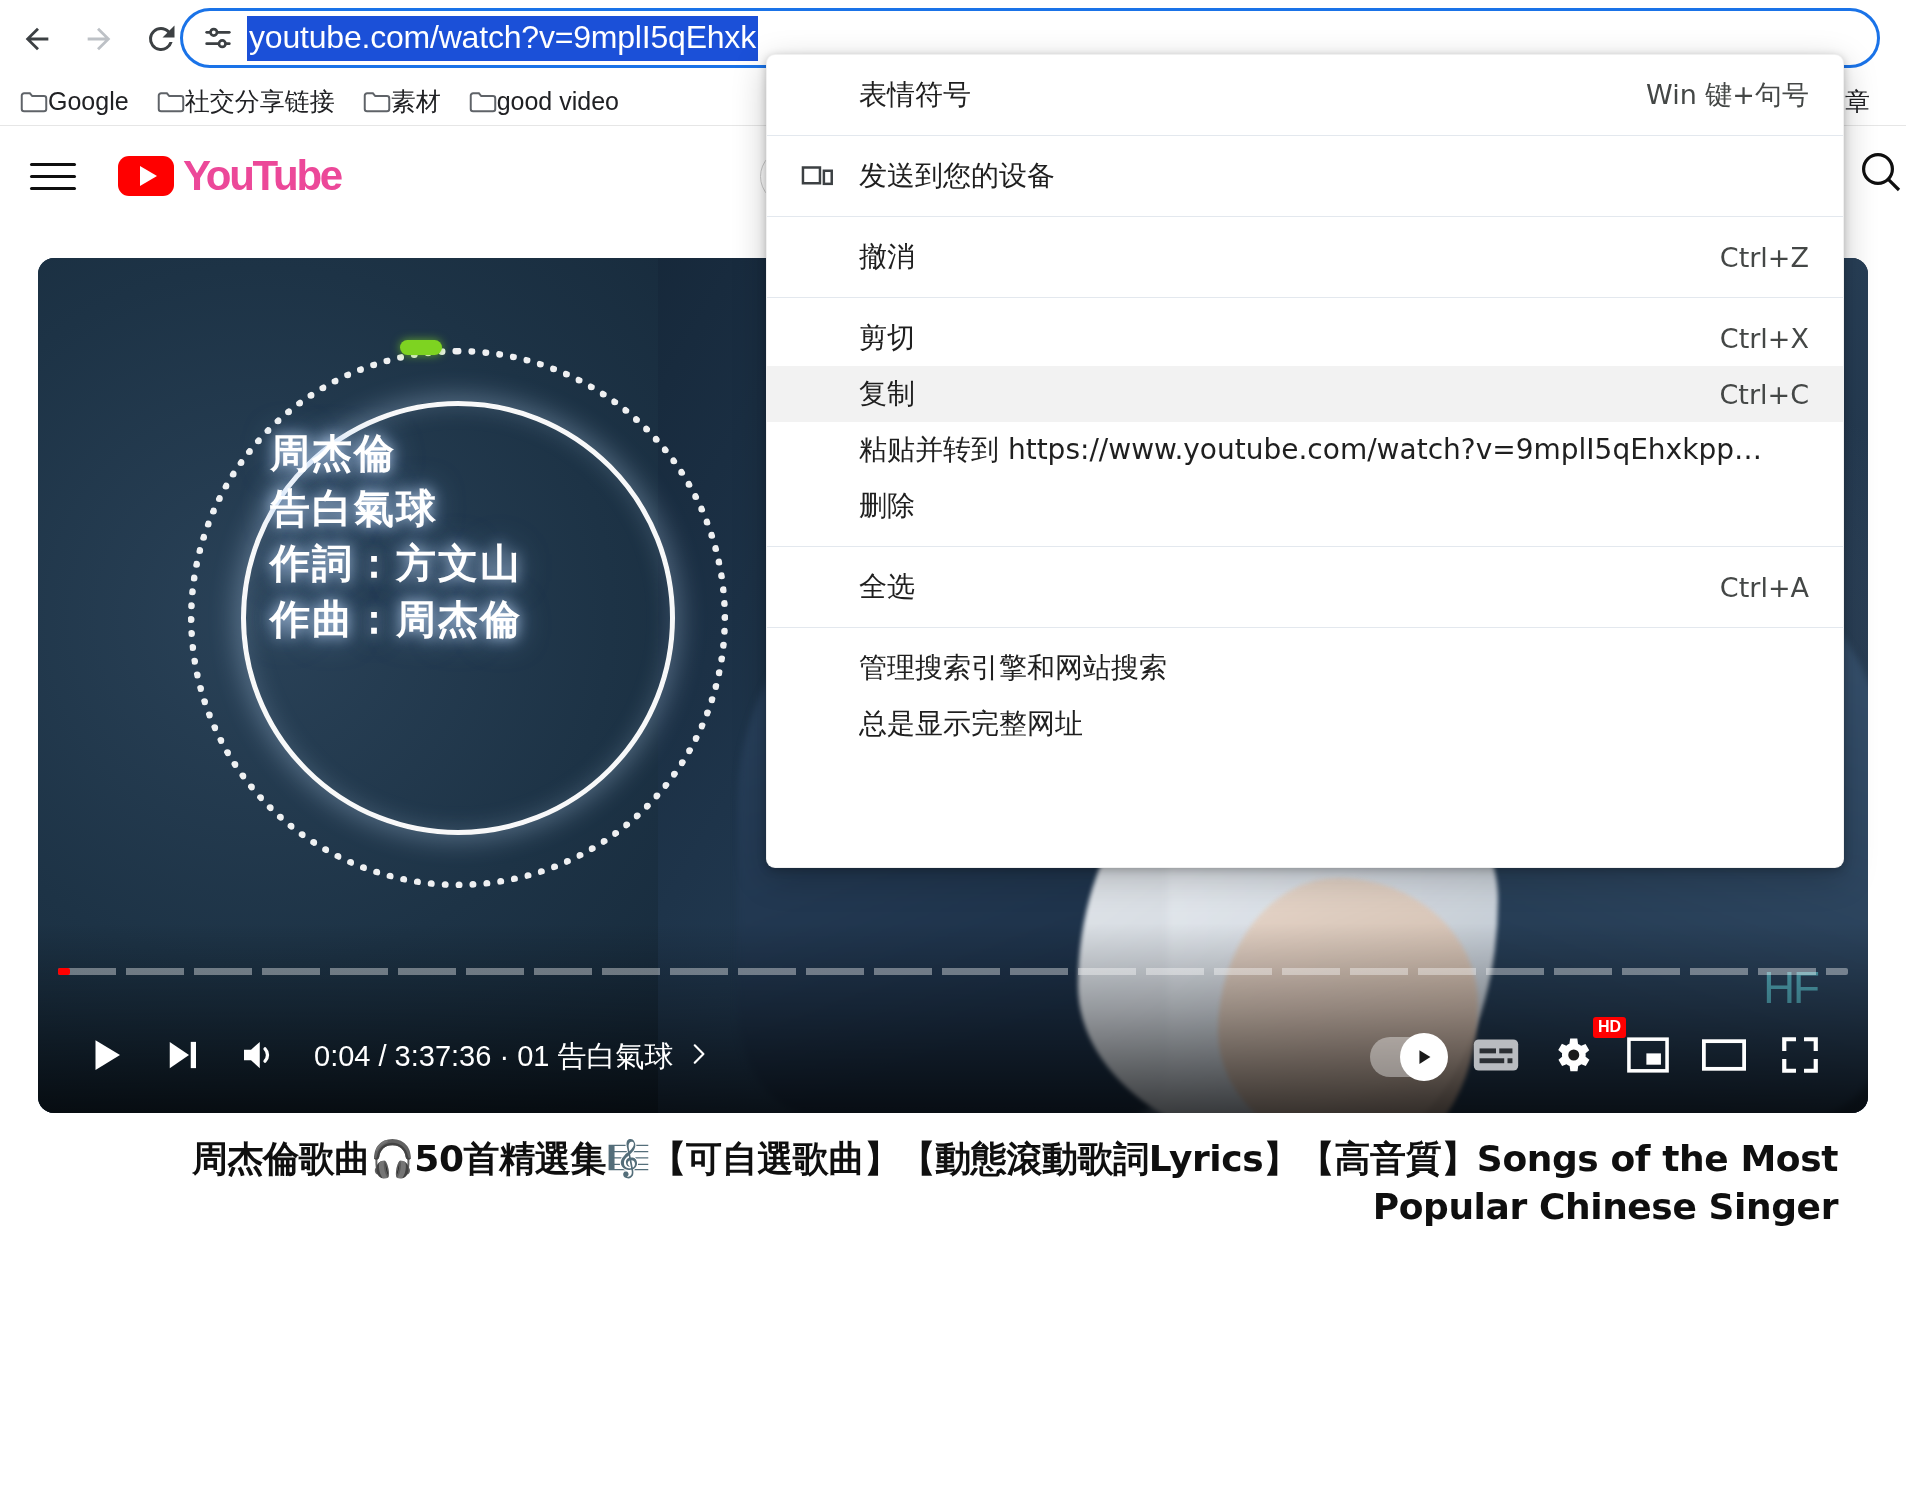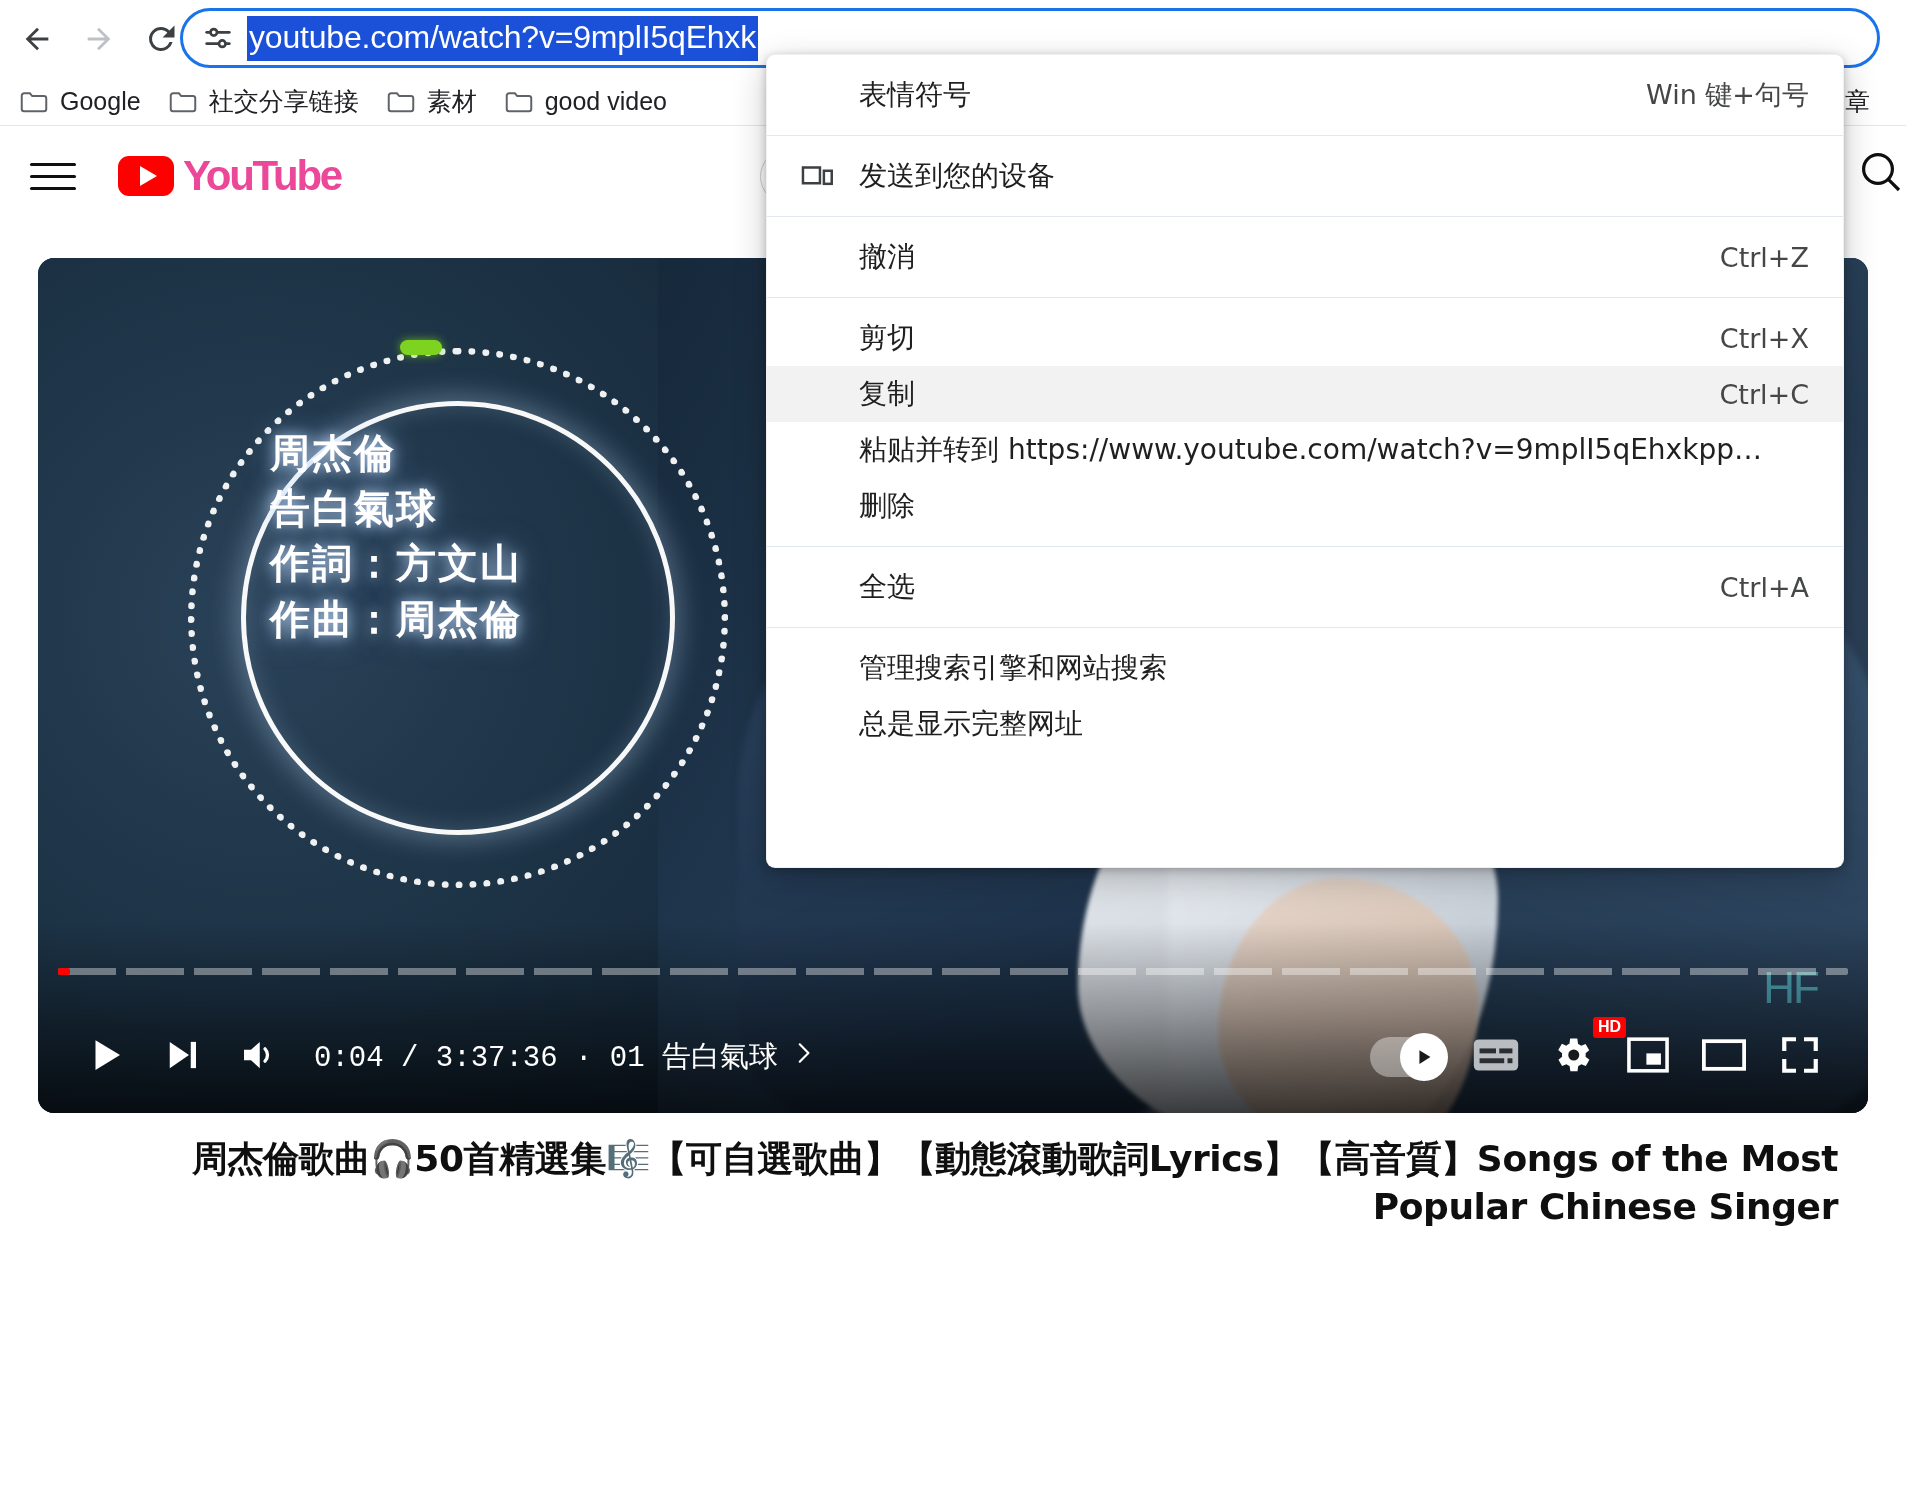--- a/index.html
+++ b/index.html
@@ -34,21 +34,21 @@
     font-family: "Liberation Sans", sans-serif;
   }
 
   
   .bookmarks-bar {
     position: absolute; left: 0; top: 78px; width: 1906px; height: 48px;
     background: #ffffff; display: flex; align-items: center; padding-left: 6px;
     border-bottom: 1px solid #e6e6e6;
   }
   .bookmark {
-    display: flex; align-items: center; gap: 12px;
+    display: flex; align-items: center; 
     padding: 4px 14px; height: 40px; border-radius: 6px; flex: none;
     font-size: 25px; color: #202124; white-space: nowrap;
   }
   .folder-icon { width: 28px; height: 24px; flex: none; }
 
   
   .yt-page { position: absolute; left: 0; top: 127px; width: 1906px; height: 1371px; background:#fff; }
   .yt-masthead {
     position: absolute; left: 0; top: 0; width: 1906px; height: 98px;
     display: flex; align-items: center;
@@ -158,21 +158,21 @@
     position: absolute; left: 0; top: 0; height: 100%; width: 12px; background: #ff0000; border-radius:2px;
   }
   .ctrl-row {
     position: absolute; left: 0; right: 0; bottom: 18px; height: 76px;
     display: flex; align-items: center; padding: 0 30px;
   }
   .ctrl-btn { width: 76px; height: 76px; display:flex; align-items:center; justify-content:center; flex:none; }
   .time-text {
     color: #fff; font-size: 29px; margin-left: 18px; white-space: nowrap;
     display: flex; align-items: center; gap: 12px;
-    font-family: Liberation Mono, monospace;
+    font-family: Liberation Sans, sans-serif;
   }
   .ctrl-spacer { flex: 1 1 auto; }
   .autoplay-toggle {
     width: 76px; height: 40px; border-radius: 20px; background: rgba(255,255,255,.38);
     position: relative; flex: none;
   }
   .autoplay-knob {
     position: absolute; right: -2px; top: -4px; width: 48px; height: 48px; border-radius: 50%;
     background: #fff; display:flex; align-items:center; justify-content:center;
   }

